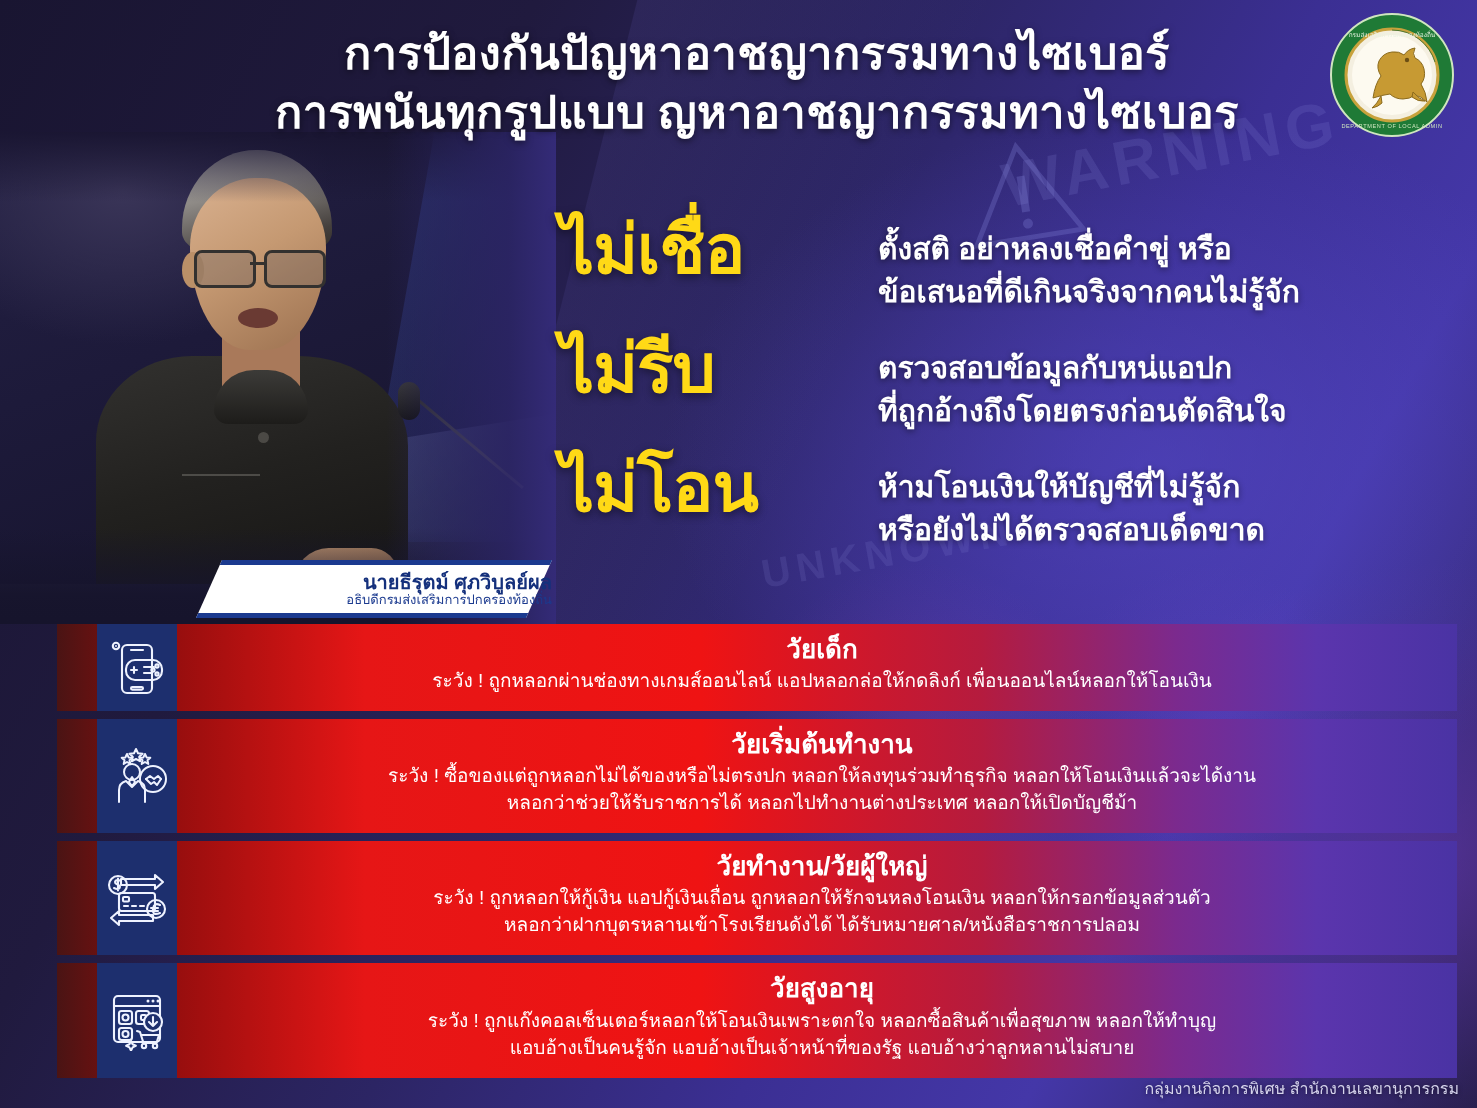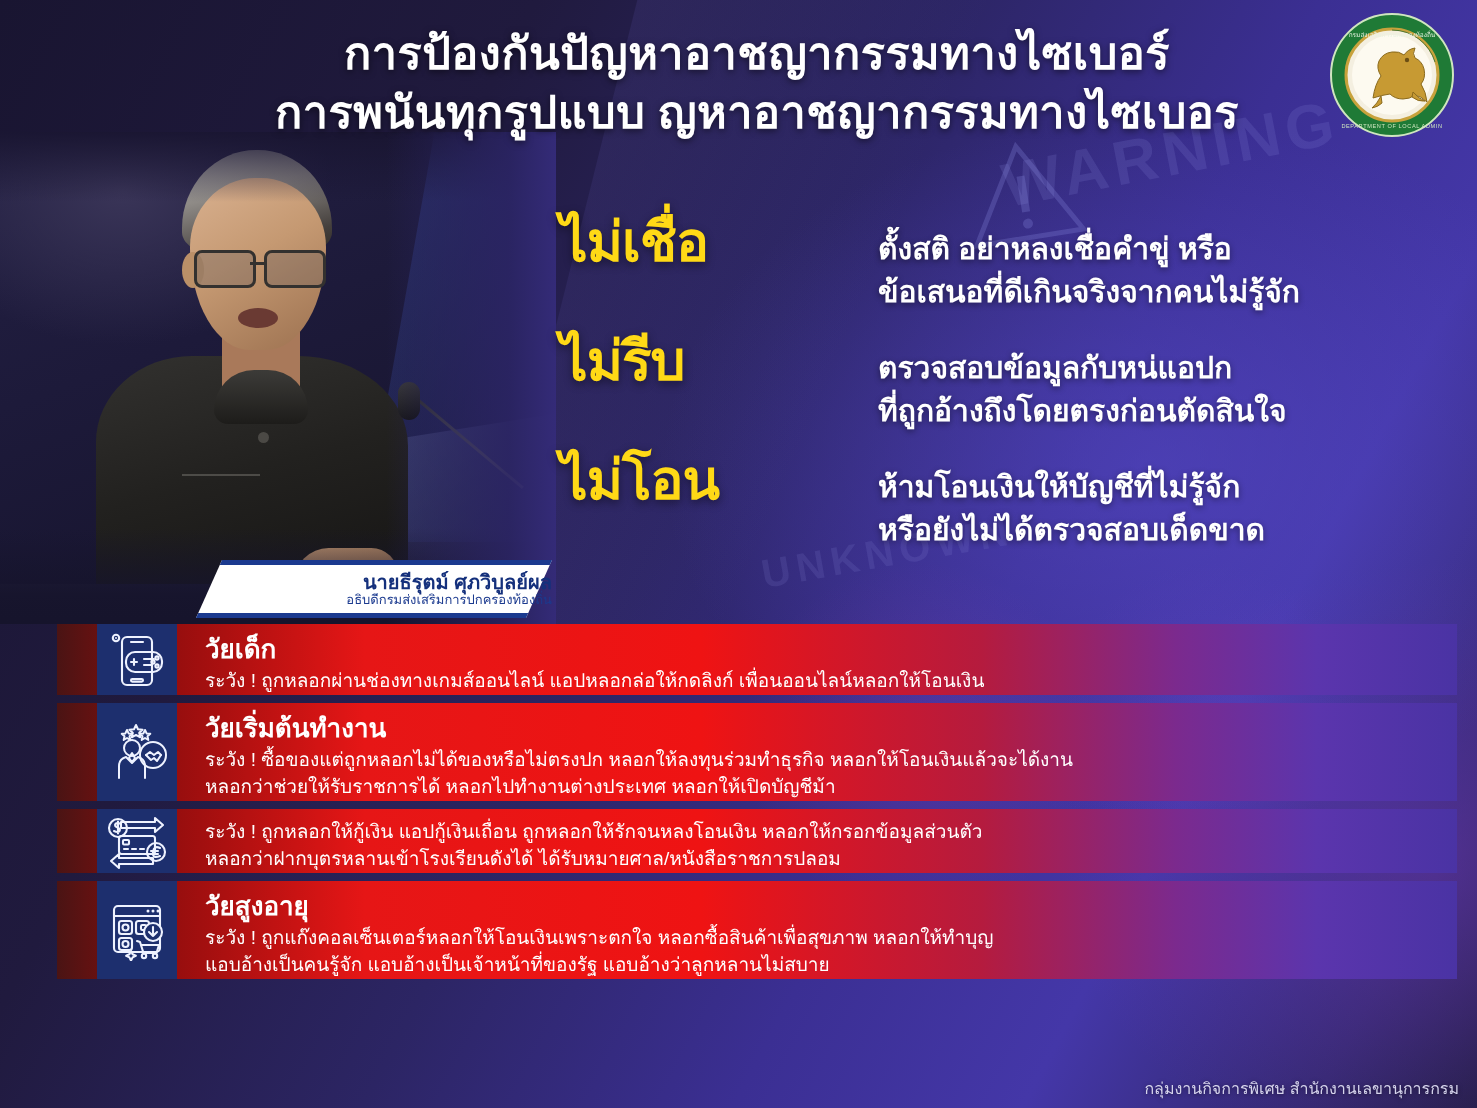--- a/index.html
+++ b/index.html
@@ -243,21 +243,21 @@
   .slogan-row {
     display: flex;
     align-items: flex-start;
     margin-bottom: 18px;
   }
   .slogan-key {
     width: 318px;
     flex: 0 0 318px;
     color: #ffd916;
     font-weight: 700;
-    font-size: 55px;
+    font-size: 68px;
     line-height: 1.10;
     letter-spacing: -1px;
     text-shadow: 0 3px 10px rgba(0,0,0,0.45);
   }
   .slogan-desc {
     flex: 1;
     color: #ffffff;
     font-weight: 700;
     font-size: 30px;
     line-height: 1.42;
@@ -289,22 +289,23 @@
     width: 80px;
     flex: 0 0 80px;
     background: #1d2f6e;
     display: flex;
     align-items: center;
     justify-content: center;
   }
   .icon-box svg { display: block; }
   .row-content {
     flex: 1;
-    padding: 10px 18px 0 28px;
+    padding: 10px 18px 16px 28px;
     color: #ffffff;
+    text-align: center;
   }
   .row-title {
     font-weight: 700;
     font-size: 26px;
     line-height: 1.2;
     margin-bottom: 3px;
   }
   .row-lines { font-size: 19px; line-height: 1.42; font-weight: 400; }
   .row-lines div { white-space: nowrap; }
 
@@ -487,20 +488,21 @@
           <path d="M16 14 q-4-2-5.5 0 t2 3.5 q3.5 1.5 2 3.5 t-5.5 0 M13 11.5 v12"></path>
           <rect x="14" y="26" width="36" height="18" rx="2.5"></rect>
           <rect x="18" y="30" width="6" height="4.5" rx="1"></rect>
           <path d="M19 39 h4 M27 39 h4 M35 39 h4"></path>
           <circle cx="51" cy="42" r="9"></circle>
           <path d="M55 38 q-6-3-7 4 t7 4 M46 41 h7 M46 44 h7"></path>
           <path d="M48 54 h-34 l0 4 -8-7 8-7 v4 h34z"></path>
         </svg>
       </div>
       <div class="row-content">
+        <div class="row-title">วัยทำงาน/วัยผู้ใหญ่</div>
         <div class="row-lines">
           <div>ระวัง ! ถูกหลอกให้กู้เงิน แอปกู้เงินเถื่อน ถูกหลอกให้รักจนหลงโอนเงิน หลอกให้กรอกข้อมูลส่วนตัว</div>
           <div>หลอกว่าฝากบุตรหลานเข้าโรงเรียนดังได้ ได้รับหมายศาล/หนังสือราชการปลอม</div>
         </div>
       </div>
     </div>
 
     <div class="age-row">
       <div class="row-leftbar"></div>
       <div class="icon-box">

